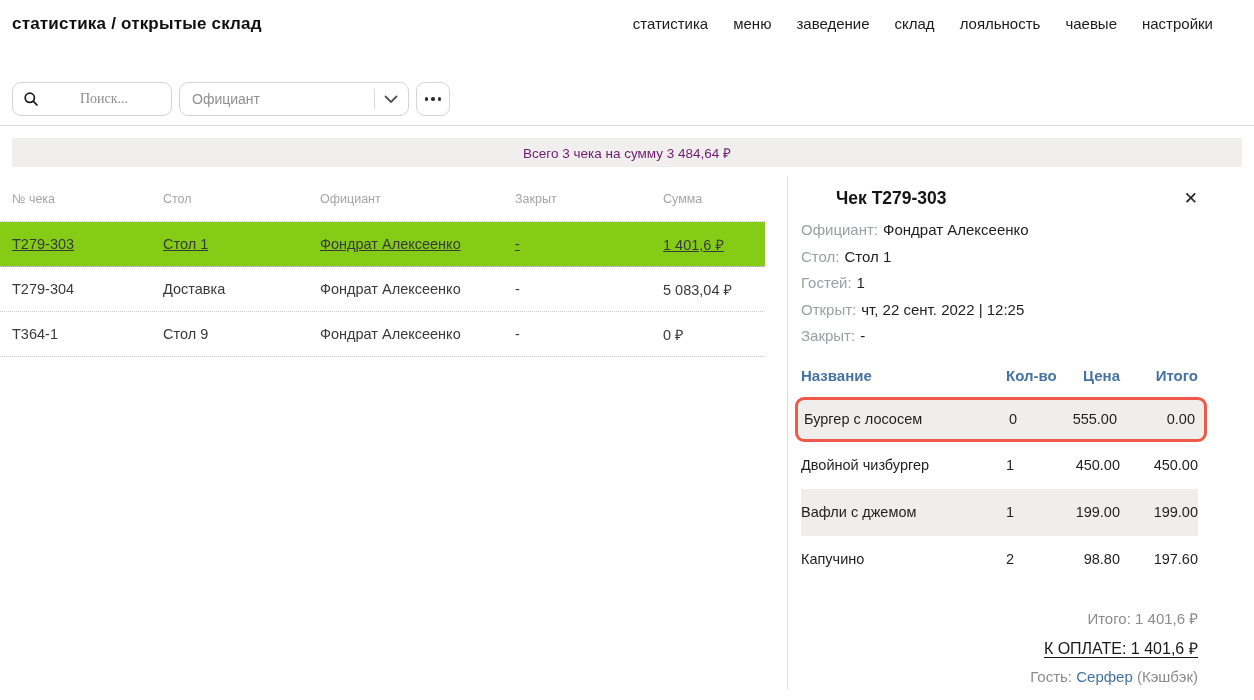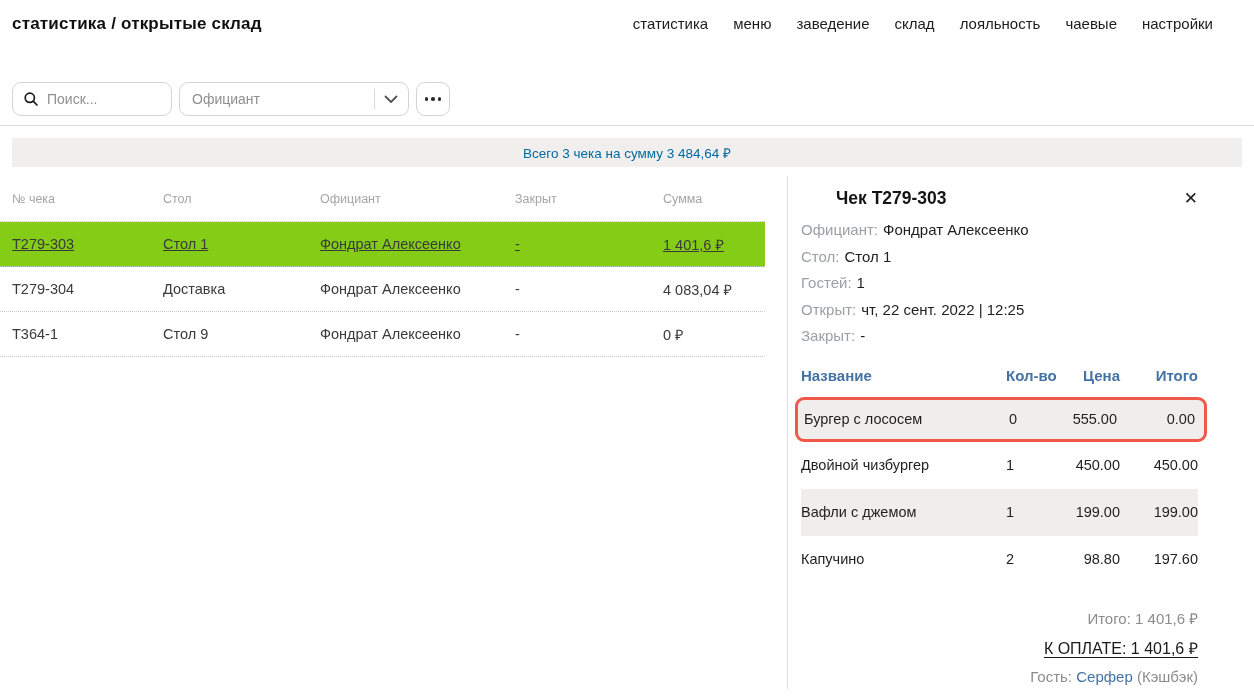--- a/index.html
+++ b/index.html
@@ -12,38 +12,38 @@
             padding:14px 41px 0 12px; }
   .page-title { font-size:17px; font-weight:bold; color:#101010; letter-spacing:.2px; }
   .nav { display:flex; gap:25px; font-size:15px; color:#1c1c1c; }
   .nav span { cursor:pointer; white-space:nowrap; }
 
   
   .toolbar { display:flex; align-items:center; gap:7px; margin:48px 0 0 12px; }
   .search-box { display:flex; align-items:center; gap:8px; width:160px; height:34px;
                 border:1px solid #d4d4d4; border-radius:9px; padding:0 10px; background:#fff; }
   .search-box input { border:none; outline:none; width:100%; font-size:14px;
-                      font-family:Liberation Sans, sans-serif; color:#333; }
+                      font-family:Liberation Serif, serif; color:#333;text-align:center; }
   .search-box input::placeholder { color:#8f8f8f; }
   .select-box { display:flex; align-items:center; width:230px; height:34px;
                 border:1px solid #d4d4d4; border-radius:9px; padding:0 10px 0 12px;
                 background:#fff; cursor:pointer; }
   .select-box .placeholder { flex:1; font-size:14px; color:#8f8f8f; }
   .select-box .vline { width:1px; height:20px; background:#d9d9d9; margin-right:9px; }
   .more-btn { display:flex; align-items:center; justify-content:center; gap:3px;
               width:34px; height:34px; border:1px solid #d4d4d4; border-radius:9px;
               background:#fff; cursor:pointer; }
   .more-btn i { width:3.5px; height:3.5px; border-radius:50%; background:#2b2b2b; }
 
   .top-divider { border:none; border-top:1px solid #dcdcdc; margin-top:9px; }
 
   
   .summary-bar { margin:12px 12px 0; height:29px; background:#f0efed;
                  display:flex; align-items:center; justify-content:center;
-                 font-size:13.5px; color:#0369a1; }
+                 font-size:13.5px; color:#701a75; }
 
   
   .main { display:flex; margin-top:9px; height:513px;gap:22px; }
   .checks { width:765px; flex:0 0 765px; }
 
   .grid-row { display:grid; grid-template-columns:151px 157px 195px 148px 1fr;
               padding-left:12px; align-items:center; }
   .thead { height:46px; color:#a5a5a5; font-size:12.5px;
            border-bottom:1px dotted #c9c9c9; }
   .trow  { height:45px; font-size:14.5px; color:#3a3a3a;
@@ -148,21 +148,21 @@
         <span>Стол 1</span>
         <span>Фондрат Алексеенко</span>
         <span>-</span>
         <span>1 401,6 ₽</span>
       </div>
       <div class="grid-row trow">
         <span>T279-304</span>
         <span>Доставка</span>
         <span>Фондрат Алексеенко</span>
         <span>-</span>
-        <span>4 083,04 ₽</span>
+        <span>5 083,04 ₽</span>
       </div>
       <div class="grid-row trow">
         <span>T364-1</span>
         <span>Стол 9</span>
         <span>Фондрат Алексеенко</span>
         <span>-</span>
         <span>0 ₽</span>
       </div>
     </div>
 

